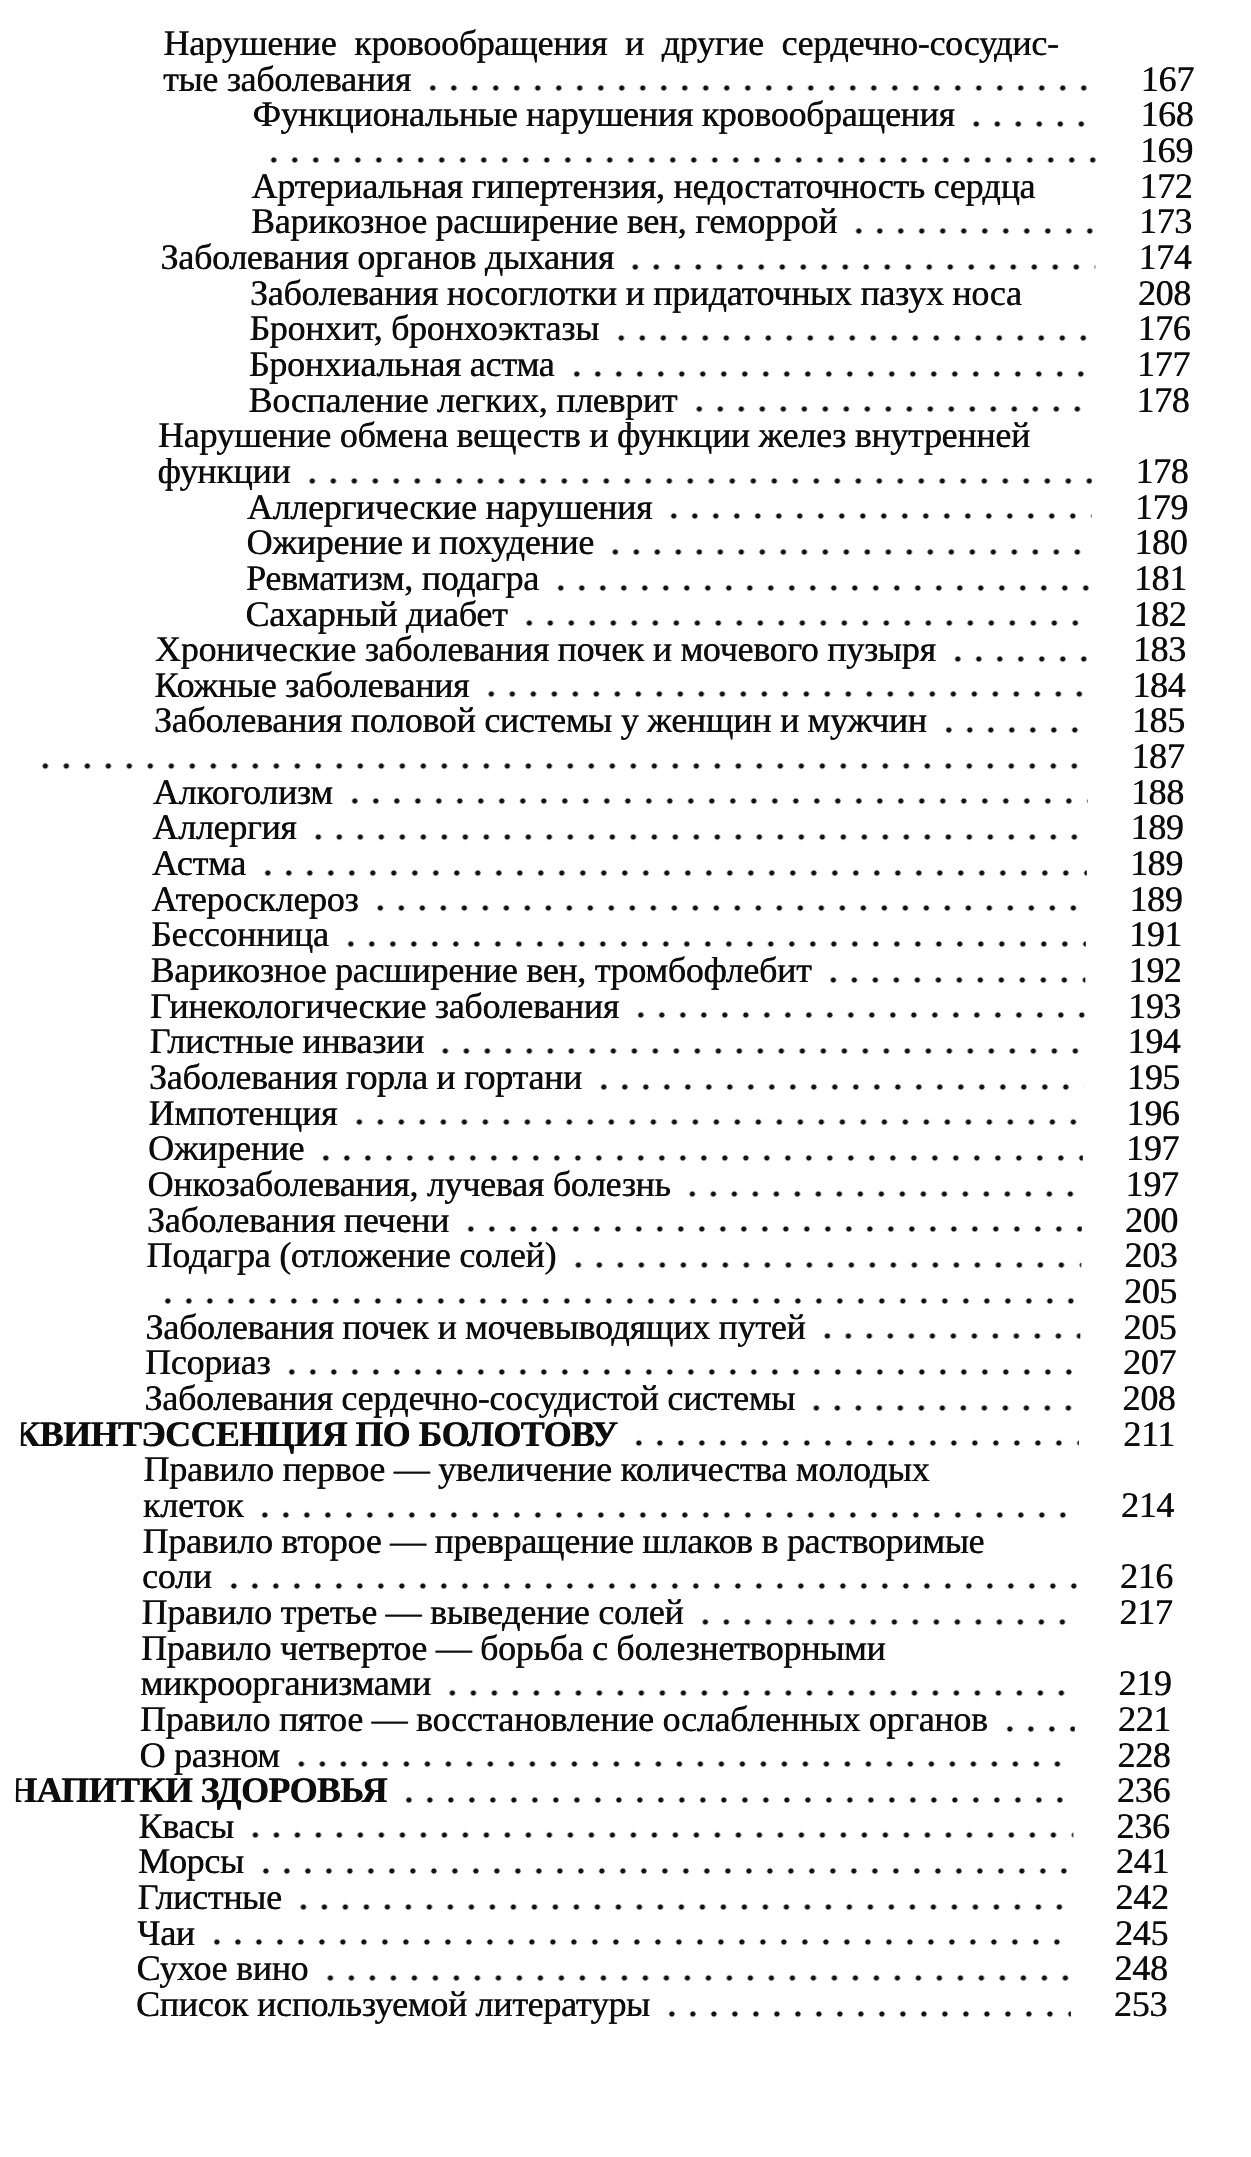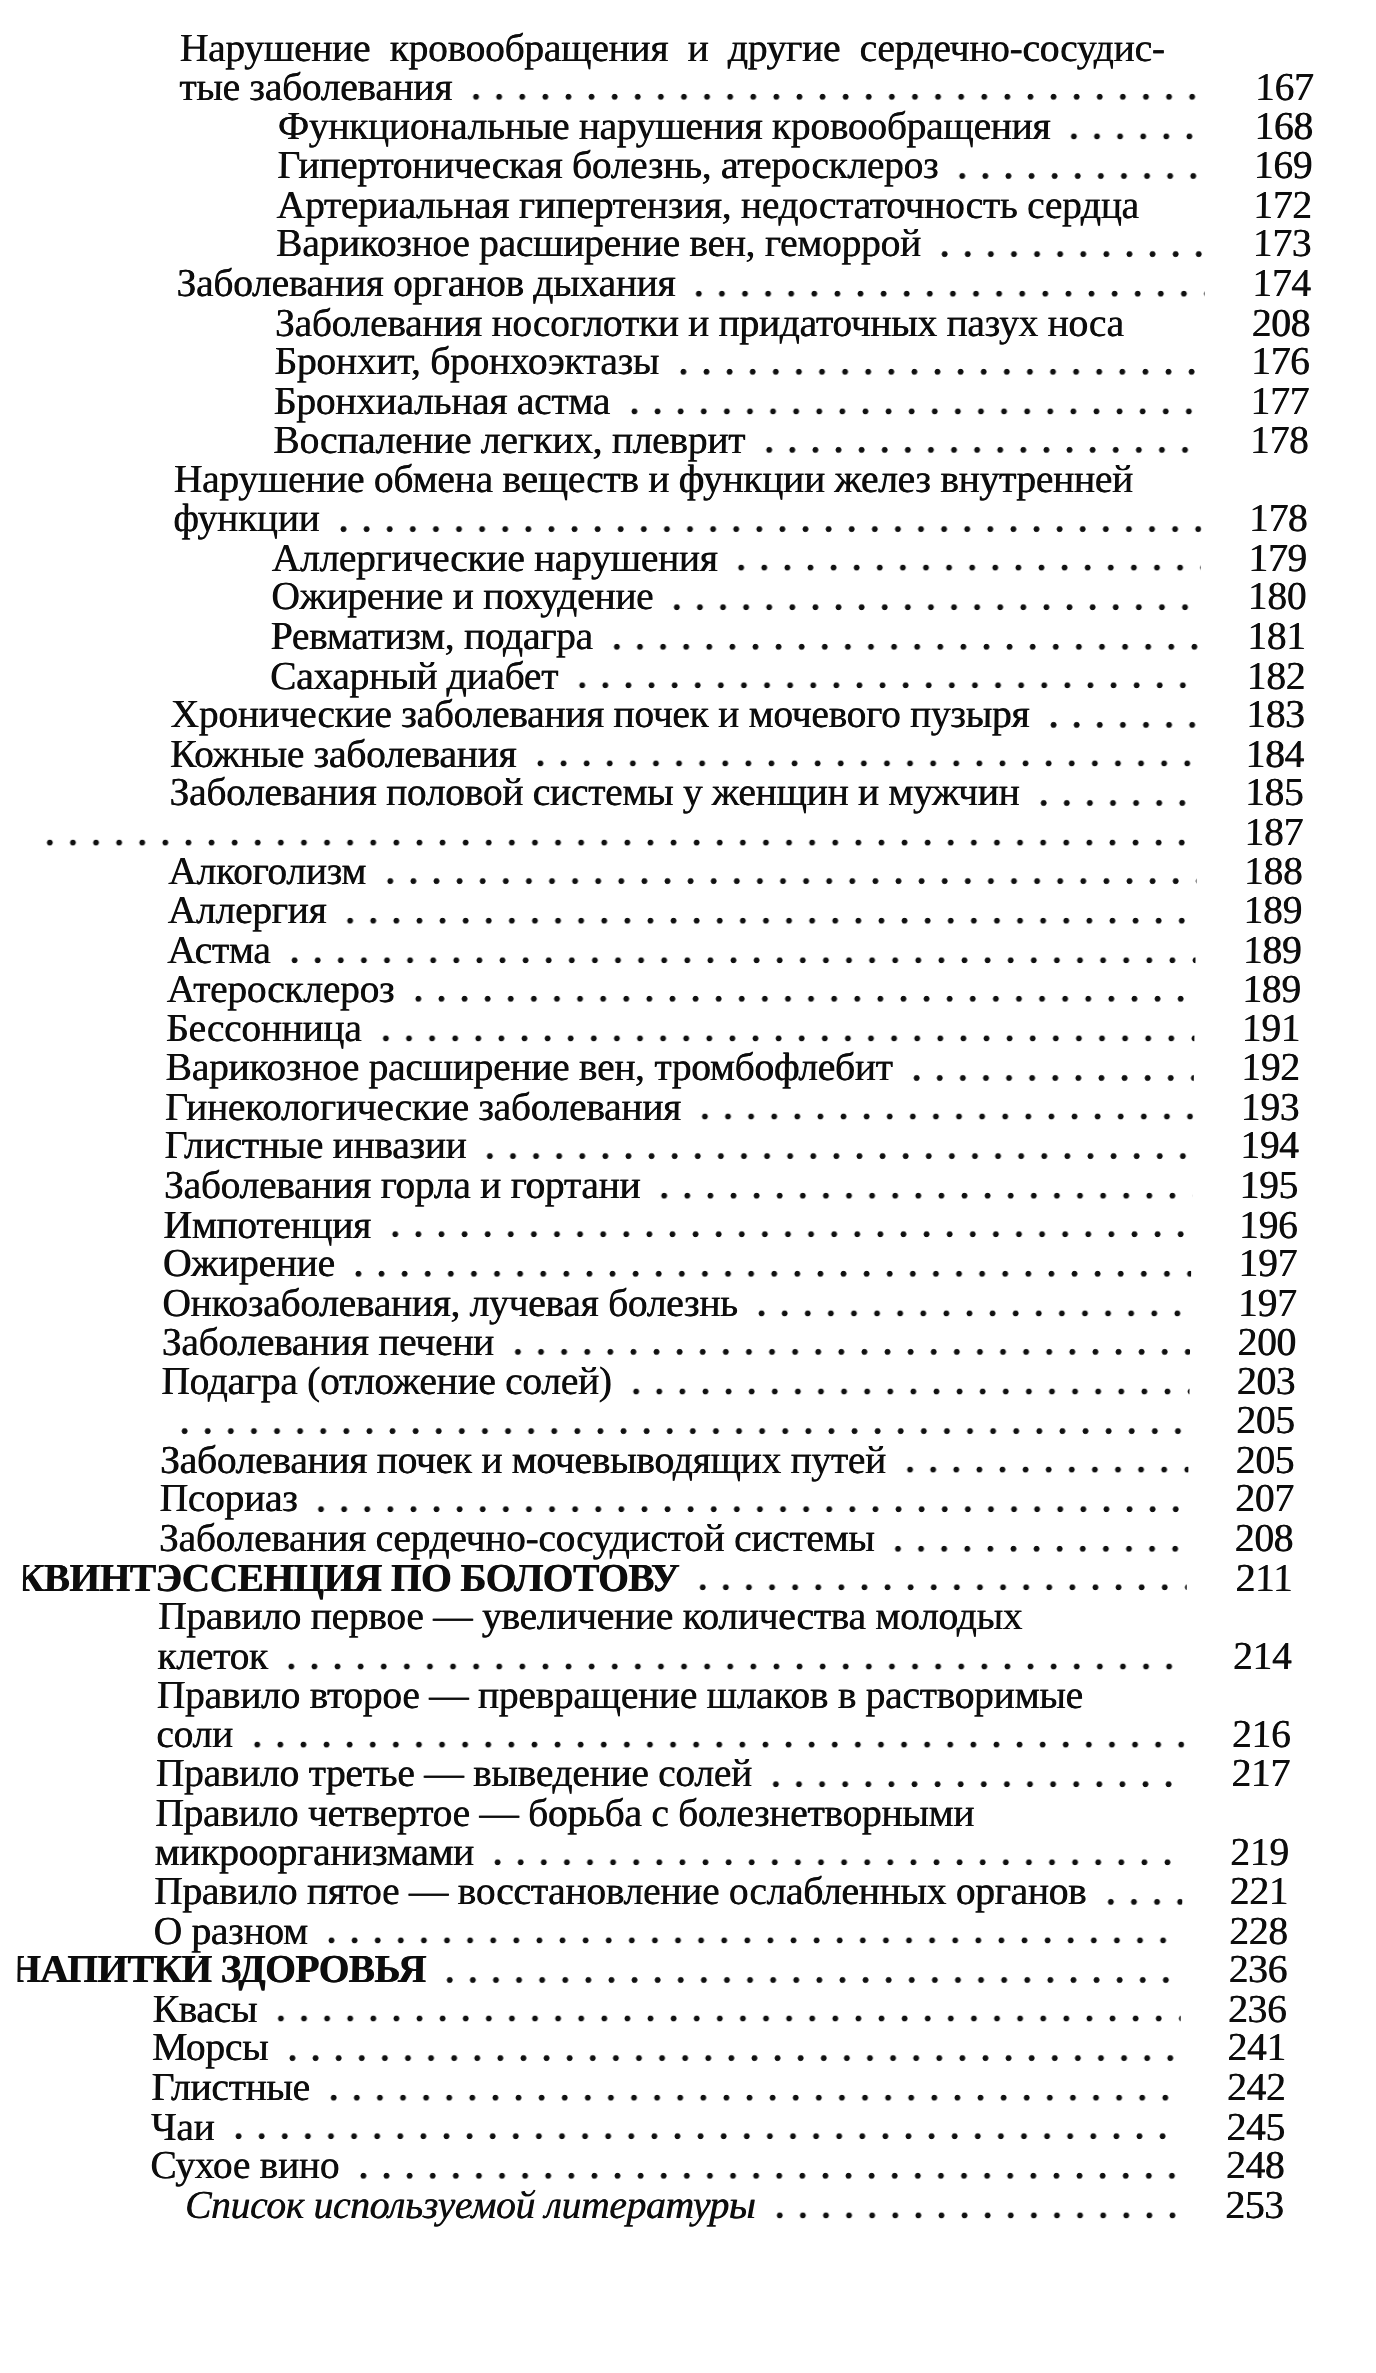--- a/index.html
+++ b/index.html
@@ -41,21 +41,21 @@
     letter-spacing:-0.6px;
   }
   
   .caps::before{
     content:"";
     position:absolute;
     left:33px;top:3px;bottom:3px;width:8px;
     background:#ffffff;
     z-index:2;
   }
-  .italic .label{font-style:italic;margin-left:32px;}
+  .italic .label{}
   .spread .label{word-spacing:9px;}
   .leader{
     flex:1 1 auto;
     align-self:flex-end;
     height:10px;
     min-width:0;
     margin:0 34px 4px 18px;
     background-image:radial-gradient(circle at 4px 5px,#101010 2.3px,transparent 3px);
     background-size:21px 10px;
     background-repeat:repeat-x;
@@ -79,21 +79,20 @@
         <span class="label">тые заболевания</span>
         <span class="leader"></span>
         <span class="pagenum">167</span>
       </div>
       <div class="row lvl2">
         <span class="label">Функциональные нарушения кровообращения</span>
         <span class="leader"></span>
         <span class="pagenum">168</span>
       </div>
       <div class="row lvl2">
-        <span class="label">Гипертоническая болезнь, атеросклероз</span>
         <span class="leader"></span>
         <span class="pagenum">169</span>
       </div>
       <div class="row lvl2">
         <span class="label">Артериальная гипертензия, недостаточность сердца</span>
         <span class="leader nodots"></span>
         <span class="pagenum">172</span>
       </div>
       <div class="row lvl2">
         <span class="label">Варикозное расширение вен, геморрой</span>

